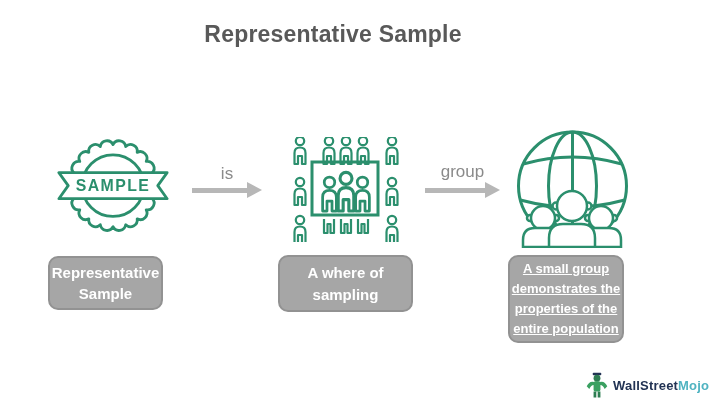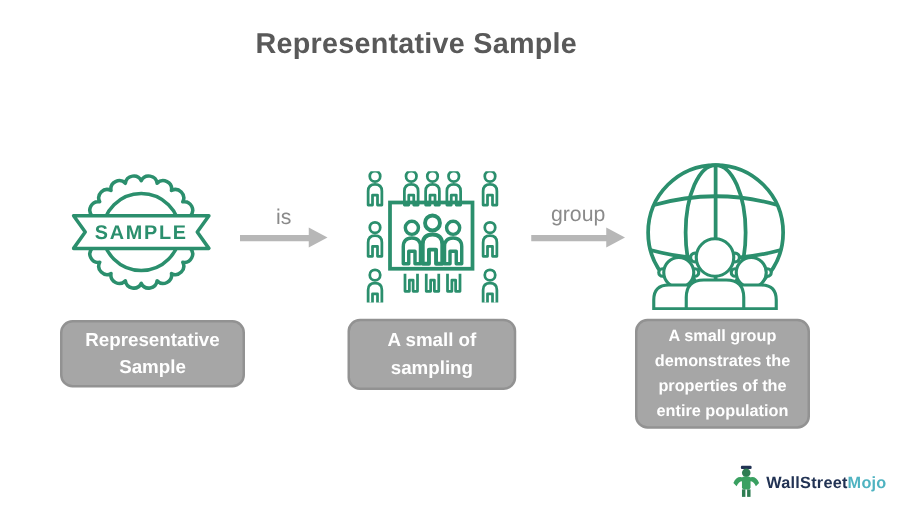--- a/index.html
+++ b/index.html
@@ -4,23 +4,23 @@
 <style>
   html,body{margin:0;padding:0;background:#fff;}
   .canvas{position:relative;width:720px;height:415px;background:#ffffff;overflow:hidden;
           font-family:"Liberation Sans",sans-serif;}
   .title{position:absolute;left:0;top:21px;width:666px;text-align:center;
          font-size:23px;font-weight:bold;color:#595959;letter-spacing:.2px;}
   .icon-wrap{position:absolute;}
   .label-box{position:absolute;background:#a6a6a6;border:2px solid #929292;border-radius:10px;
              color:#ffffff;font-weight:bold;text-align:center;display:flex;
              align-items:center;justify-content:center;white-space:pre-line;box-sizing:border-box;}
-  .box1{left:48px;top:256px;width:148px;height:54px;font-size:15px;line-height:1.4;}
+  .box1{left:48px;top:256px;width:115px;height:54px;font-size:15px;line-height:1.4;}
   .box2{left:278px;top:255px;width:135px;height:57px;font-size:15px;line-height:1.45;}
-  .box3{left:508px;top:255px;width:140px;height:88px;font-size:13px;line-height:1.55;}
+  .box3{left:508px;top:255px;width:116px;height:88px;font-size:13px;line-height:1.55;text-decoration:underline;}
   .arrow{position:absolute;height:17px;}
   .arrow .shaft{position:absolute;top:6px;height:5px;background:#b7b7b7;}
   .arrow .head{position:absolute;top:0;width:0;height:0;border-top:8.5px solid transparent;
                border-bottom:8.5px solid transparent;border-left:15px solid #b7b7b7;}
   .arrow-label{position:absolute;text-align:center;font-size:17px;color:#8a8a8a;}
   .lbl-is{left:192px;top:164px;width:70px;}
   .lbl-where{left:425px;top:162px;width:75px;}
   .arr1{left:192px;top:182px;width:70px;}
   .arr1 .shaft{left:0;width:56px;}
   .arr1 .head{left:55px;}
@@ -119,21 +119,21 @@
         <circle cx="41" cy="78" r="3.5"></circle>
           <circle cx="73" cy="78" r="3.5"></circle>
         <circle cx="57" cy="78" r="15"></circle>
         <path d="M34,119 L34,110 Q34,96 48,96 L66,96 Q80,96 80,110 L80,119 Z"></path>
       </g>
     </svg>
   </div>
 
   <div class="label-box box1">Representative
 Sample</div>
-  <div class="label-box box2">A small of
+  <div class="label-box box2">A where of
 sampling</div>
   <div class="label-box box3">A small group
 demonstrates the
 properties of the
 entire population</div>
 
   <div class="logo">
     <svg width="24" height="27" viewBox="0 0 28 30">
       <rect x="9" y="0" width="10" height="3" rx="1" fill="#223354"></rect>
       <circle cx="14" cy="6.5" r="4" fill="#2e7d52"></circle>

